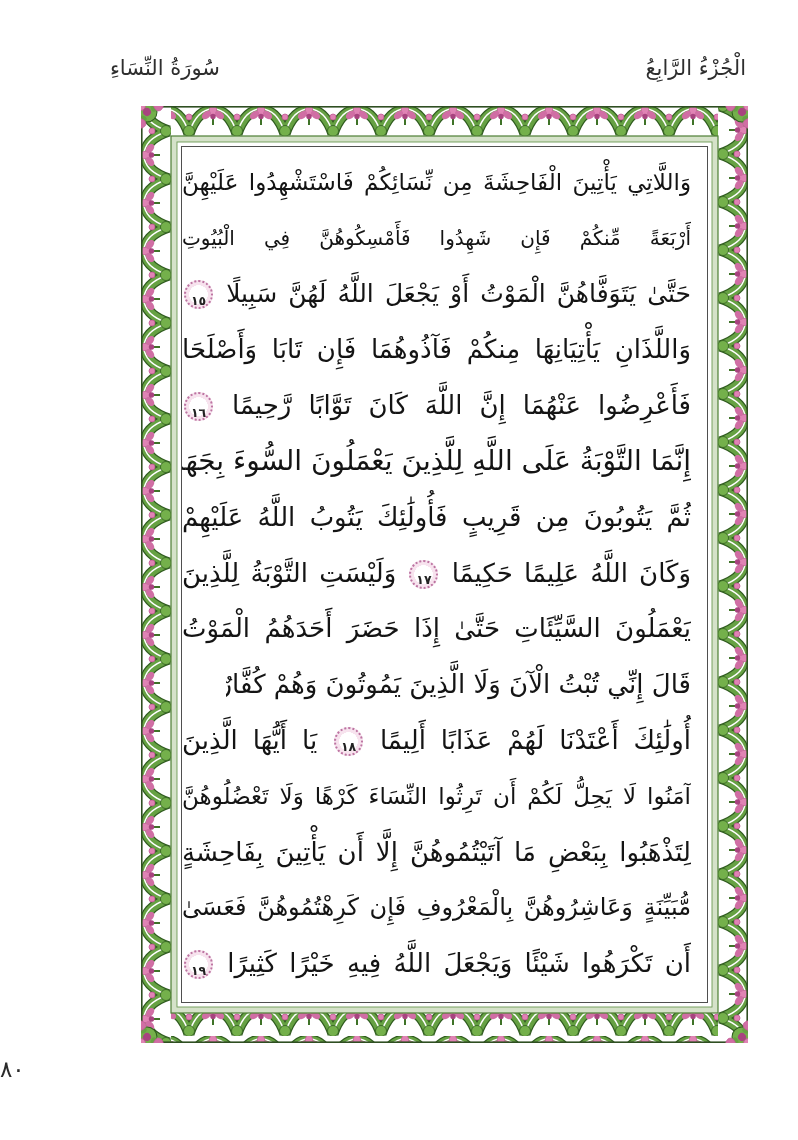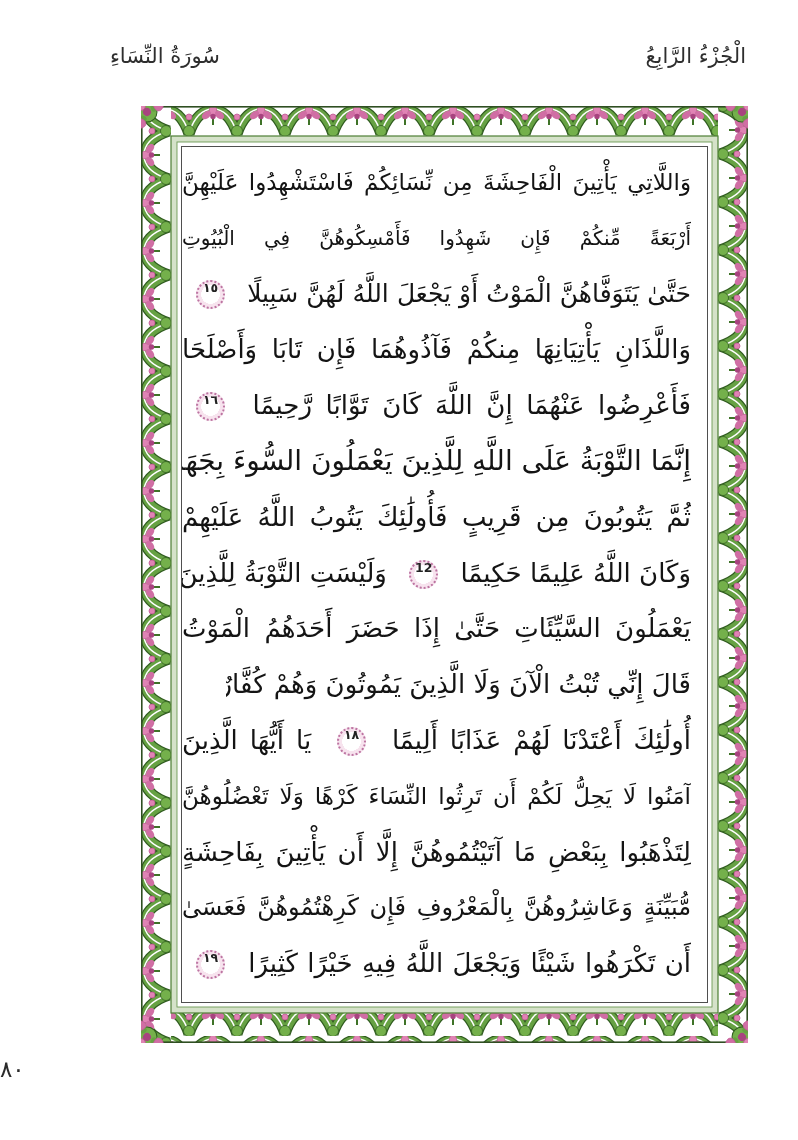--- a/index.html
+++ b/index.html
@@ -2,21 +2,21 @@
 <html lang="ar"><head>
 <meta charset="utf-8">
 <style>
   html,body{margin:0;padding:0;background:#ffffff;}
   .page{
     position:relative;width:798px;height:1140px;background:#ffffff;overflow:hidden;
     font-family:"DejaVu Sans",sans-serif;color:#1a1a1a;
   }
   
   .hdr{
-    position:absolute;top:44px;font-size:21px;color:#2e2e2e;direction:rtl;
+    position:absolute;top:56px;font-size:21px;color:#2e2e2e;direction:rtl;
     letter-spacing:0;white-space:nowrap;
   }
   .hdr-left{left:110px;}
   .hdr-right{right:52px;}
   
   .frame{position:absolute;left:141px;top:106px;width:607px;height:937px;}
   .frame svg{position:absolute;inset:0;width:100%;height:100%;display:block;}
   
   .textbox{
     position:absolute;left:40px;top:40px;right:40px;bottom:40px;
@@ -25,26 +25,26 @@
     padding:8px 16px 10px 0;box-sizing:border-box;
   }
   .line{
     flex:1;direction:rtl;white-space:nowrap;overflow:hidden;
     text-align:justify;text-align-last:justify;text-justify:inter-word;
     font-size:26px;color:#141414;
     display:block;line-height:54px;
   }
   
   .marker{
-    display:inline-flex;align-items:flex-start;justify-content:center;
+    display:inline-flex;align-items:flex-end;justify-content:center;
     width:25px;height:25px;border-radius:50%;
     border:2.5px dotted #bd74a2;
     background:radial-gradient(circle,#ffffff 52%,#f7e3ee 53% 100%);
     vertical-align:middle;box-sizing:content-box;
-    margin:0 14px;
+    margin:0 2px;
   }
   .mnum{
     font-size:12.5px;line-height:1;color:#222;font-weight:bold;direction:rtl;
   }
   
   .pagenum{
     position:absolute;bottom:58px;left:0;width:100%;text-align:left;
     font-size:23px;color:#2b2b2b;direction:rtl;
   }
 </style>
@@ -114,21 +114,21 @@
         <div class="line" style="font-size: 25px;"><span>حَتَّىٰ يَتَوَفَّاهُنَّ الْمَوْتُ أَوْ يَجْعَلَ اللَّهُ لَهُنَّ سَبِيلًا</span> <span class="marker">
             <span class="mnum">١٥</span>
           </span></div>
         <div class="line" style="font-size: 26px;"><span>وَاللَّذَانِ يَأْتِيَانِهَا مِنكُمْ فَآذُوهُمَا فَإِن تَابَا وَأَصْلَحَا</span></div>
         <div class="line" style="font-size: 26px;"><span>فَأَعْرِضُوا عَنْهُمَا إِنَّ اللَّهَ كَانَ تَوَّابًا رَّحِيمًا</span> <span class="marker">
             <span class="mnum">١٦</span>
           </span></div>
         <div class="line" style="font-size: 28px;"><span>إِنَّمَا التَّوْبَةُ عَلَى اللَّهِ لِلَّذِينَ يَعْمَلُونَ السُّوءَ بِجَهَالَةٍ</span></div>
         <div class="line" style="font-size: 26px;"><span>ثُمَّ يَتُوبُونَ مِن قَرِيبٍ فَأُولَٰئِكَ يَتُوبُ اللَّهُ عَلَيْهِمْ</span></div>
         <div class="line" style="font-size: 26px;"><span>وَكَانَ اللَّهُ عَلِيمًا حَكِيمًا</span> <span class="marker">
-            <span class="mnum">12</span>
+            <span class="mnum">١٧</span>
           </span> <span>وَلَيْسَتِ التَّوْبَةُ لِلَّذِينَ</span></div>
         <div class="line" style="font-size: 26px;"><span>يَعْمَلُونَ السَّيِّئَاتِ حَتَّىٰ إِذَا حَضَرَ أَحَدَهُمُ الْمَوْتُ</span></div>
         <div class="line" style="font-size: 26px; margin-left: 44px;"><span>قَالَ إِنِّي تُبْتُ الْآنَ وَلَا الَّذِينَ يَمُوتُونَ وَهُمْ كُفَّارٌ</span></div>
         <div class="line" style="font-size: 26px;"><span>أُولَٰئِكَ أَعْتَدْنَا لَهُمْ عَذَابًا أَلِيمًا</span> <span class="marker">
             <span class="mnum">١٨</span>
           </span> <span>يَا أَيُّهَا الَّذِينَ</span></div>
         <div class="line" style="font-size: 23px;"><span>آمَنُوا لَا يَحِلُّ لَكُمْ أَن تَرِثُوا النِّسَاءَ كَرْهًا وَلَا تَعْضُلُوهُنَّ</span></div>
         <div class="line" style="font-size: 26px;"><span>لِتَذْهَبُوا بِبَعْضِ مَا آتَيْتُمُوهُنَّ إِلَّا أَن يَأْتِينَ بِفَاحِشَةٍ</span></div>
         <div class="line" style="font-size: 24px;"><span>مُّبَيِّنَةٍ وَعَاشِرُوهُنَّ بِالْمَعْرُوفِ فَإِن كَرِهْتُمُوهُنَّ فَعَسَىٰ</span></div>
         <div class="line" style="font-size: 26px;"><span>أَن تَكْرَهُوا شَيْئًا وَيَجْعَلَ اللَّهُ فِيهِ خَيْرًا كَثِيرًا</span> <span class="marker">

